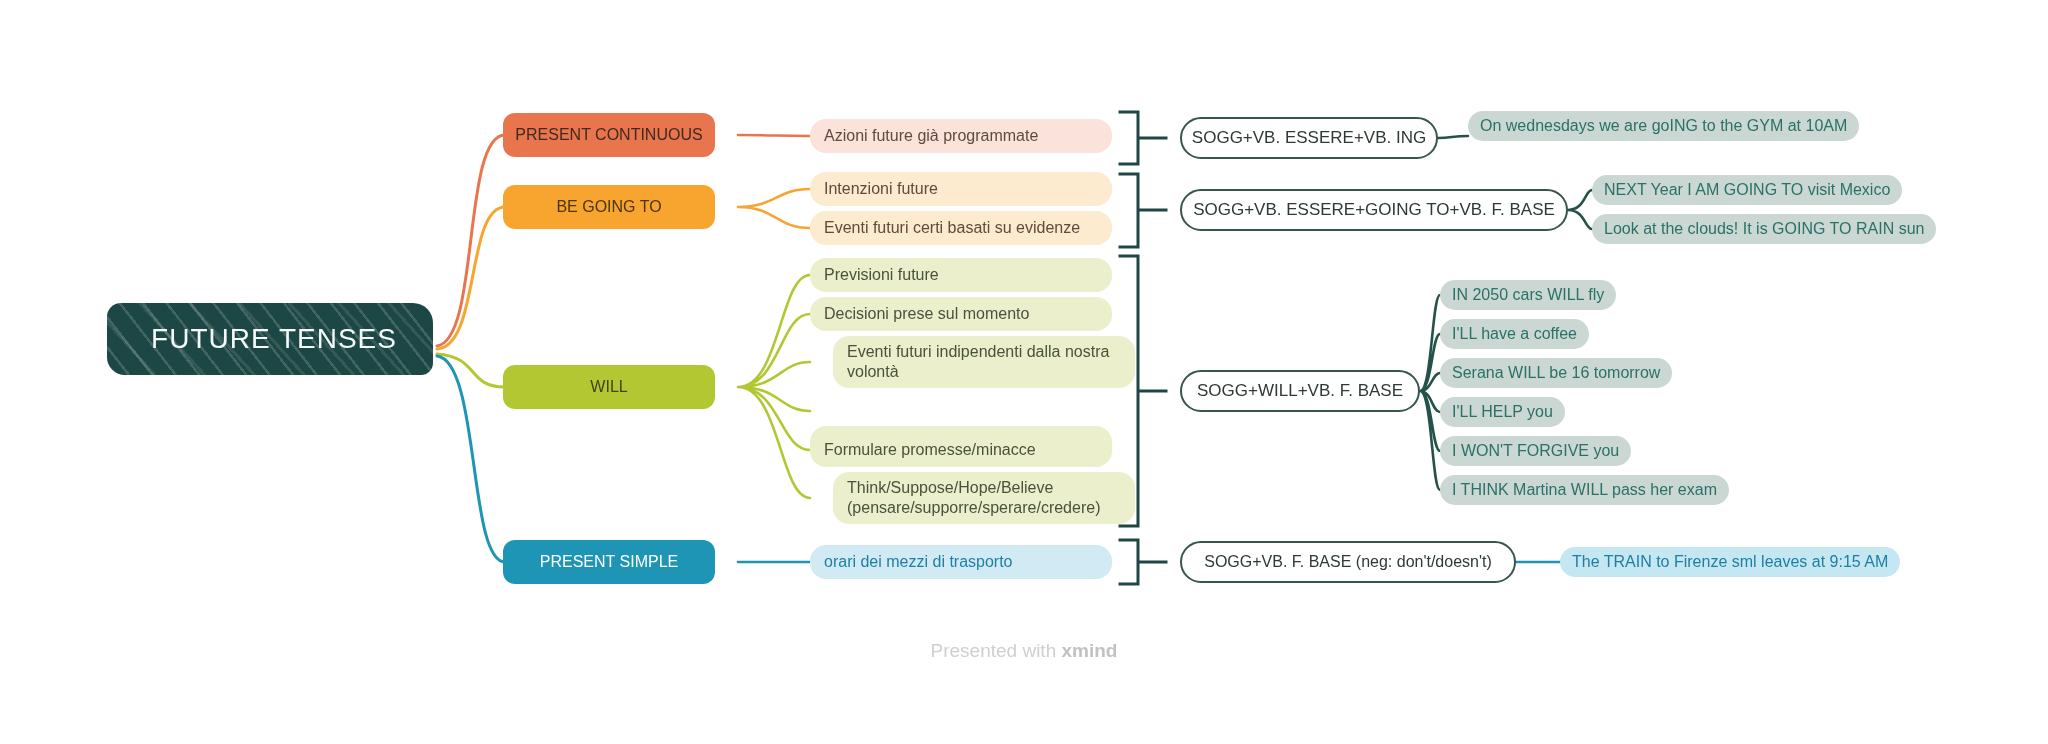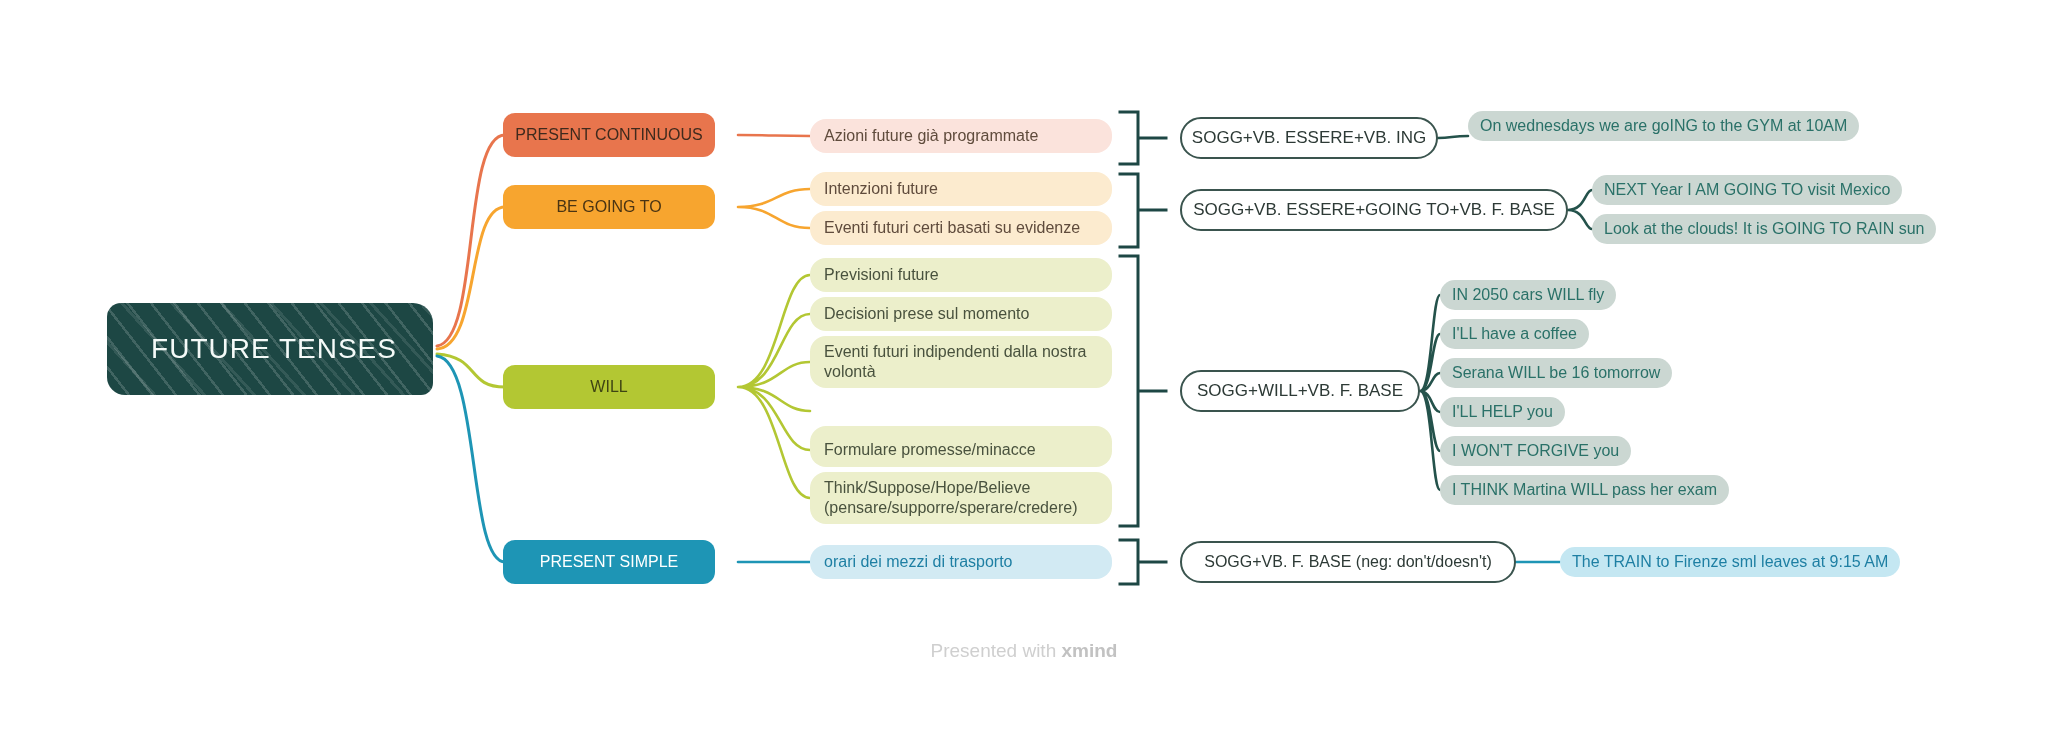--- a/index.html
+++ b/index.html
@@ -2,38 +2,38 @@
 <html><head>
 <meta charset="utf-8">
 <style>
   html,body{margin:0;padding:0;background:#ffffff;}
   .canvas{position:relative;width:2048px;height:744px;background:#ffffff;overflow:hidden;
           font-family:"Liberation Sans","DejaVu Sans",sans-serif;}
   svg.wires{position:absolute;left:0;top:0;width:2048px;height:744px;z-index:1;}
   .node{position:absolute;z-index:2;display:flex;align-items:center;box-sizing:border-box;}
 
   
-  .root{left:107px;top:303px;width:326px;height:92px;background:#1d4744;
+  .root{left:107px;top:303px;width:326px;height:72px;background:#1d4744;
         border-radius:14px 20px 12px 18px;justify-content:center;color:#f4faf8;
         font-size:28px;letter-spacing:1px;
         background-image:repeating-linear-gradient(52deg,transparent 0 16px,rgba(255,255,255,0.16) 16px 18.5px),
                          repeating-linear-gradient(48deg,transparent 0 34px,rgba(255,255,255,0.10) 34px 37px);padding-left:8px;}
 
   
   .branch{left:503px;width:212px;height:44px;border-radius:12px;justify-content:center;
           font-size:16px;}
   .b-pc{top:113px;background:#e8754d;color:#3f2a1d;}
   .b-bgt{top:185px;background:#f7a52f;color:#4a3413;}
   .b-will{top:365px;background:#b3c733;color:#3e4413;}
   .b-ps{top:540px;background:#1e95b5;color:#ffffff;}
 
   
   .sub{left:810px;width:302px;border-radius:16px;padding:0 14px;font-size:16px;line-height:20px;}
   .sub.one{height:34px;}
-  .sub.two{height:52px;}
+  .sub.two{height:52px;margin-left:23px;}
   .sub-pink{background:#fbe3dc;color:#5f4b3c;}
   .sub-cream{background:#fcebcf;color:#5f4b3c;}
   .sub-olive{background:#ecefcb;color:#49523e;}
   .sub-blue{background:#d2eaf3;color:#1e7fa3;}
 
   
   .formula{left:1180px;height:42px;background:#ffffff;border:2.5px solid #3a544e;
            border-radius:21px;justify-content:center;color:#2d3a36;font-size:17px;white-space:nowrap;}
   .f0{top:117px;width:258px;}
   .f1{top:189px;width:388px;}

